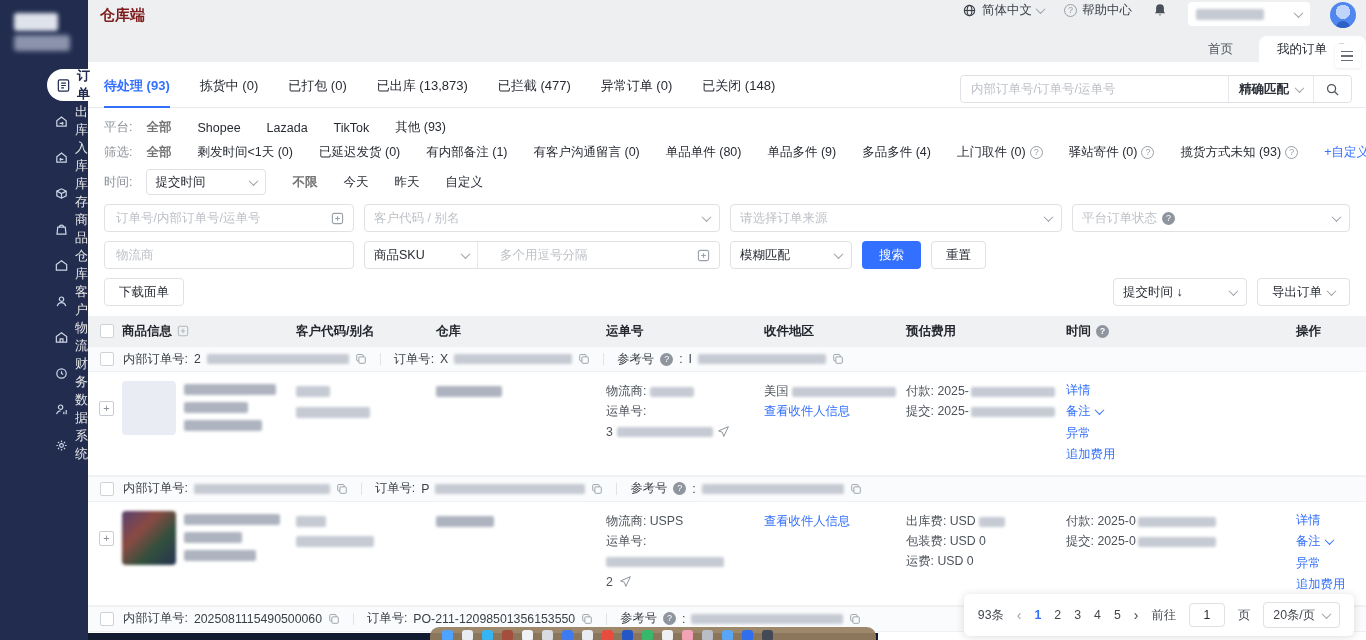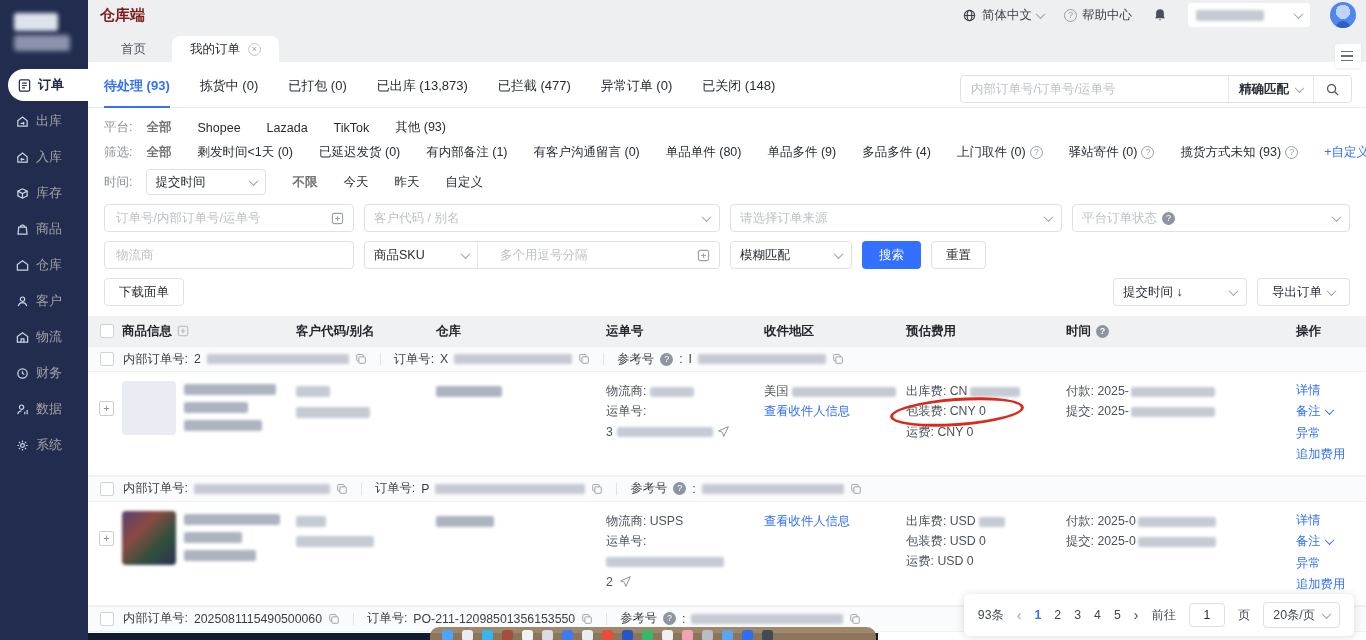--- a/index.html
+++ b/index.html
@@ -9,37 +9,37 @@
     font-family:"Liberation Sans","DejaVu Sans",sans-serif;
     background:#fff; color:#272b33; font-size:12.5px;
   }
   .screen { display:flex; width:1366px; height:640px; }
 
   
   .sidebar { width:88px; background:#212c4f; flex:0 0 88px; display:flex; flex-direction:column; position:relative; z-index:3; }
   .logo { margin:9px 12px 10px 14px; height:46px; display:flex; flex-direction:column; gap:4px; justify-content:center; }
   .logo .lb1 { height:18px; width:44px; background:#dfe3ec; border-radius:3px; filter:blur(2px); }
   .logo .lb2 { height:16px; width:56px; background:#8c94ad; border-radius:3px; filter:blur(2.5px); }
-  .nav { display:flex; flex-direction:column; gap:4px; padding-top:4px; }
-  .nav-item { height:32px; display:flex; align-items:center; gap:6px; padding-left:15px; color:#a3a3a3; font-size:13px; cursor:pointer; }
+  .nav { display:flex; flex-direction:column; gap:4px; padding-top:4px;margin-left:39px; }
+  .nav-item { height:32px; display:flex; align-items:center; gap:6px; padding-left:15px; color:#e5e5e5; font-size:13px; cursor:pointer; }
   .nav-item svg { stroke:#cdd4e6; }
   .nav-item.active { background:#fff; color:#212c4f; font-weight:700; border-radius:17px 0 0 17px; margin-left:8px; padding-left:9px; }
   .nav-item.active svg { stroke:#212c4f; }
 
   
   .main { flex:1; display:flex; flex-direction:column; min-width:0; }
   .topbar { height:30px; background:#edeff1; display:flex; align-items:center; padding:0 10px 0 12px; }
   .page-title { font-size:15px; font-weight:700; color:#7f1d1d; margin:0; }
-  .topbar-right { margin-left:auto; display:flex; align-items:center; gap:20px; font-size:12.5px; color:#3a3f47; }
+  .topbar-right { margin-left:auto; display:flex; align-items:flex-start; gap:20px; font-size:12.5px; color:#3a3f47; }
   .tb-item { display:flex; align-items:center; gap:5px; cursor:pointer; }
   .user-select { width:122px; height:24px; background:#fff; border-radius:4px; display:flex; align-items:center; padding:0 8px; gap:6px; }
   .avatar { width:26px; height:26px; border-radius:50%; background:radial-gradient(circle at 50% 38%, #bfd4fb 0 34%, #4f86ef 35%); position:relative; overflow:hidden; }
   .avatar::after { content:""; position:absolute; left:6px; bottom:-2px; width:14px; height:9px; background:#2d5fc4; border-radius:7px 7px 0 0; }
 
-  .tabsbar { height:32px; background:#edeff1; display:flex; align-items:flex-end; padding-left:7px; }
+  .tabsbar { height:32px; background:#edeff1; display:flex; align-items:flex-end; padding-left:7px;justify-content:flex-end; }
   .wtab { height:26px; display:flex; align-items:center; justify-content:center; gap:8px; font-size:12.5px; color:#51565e; padding:0 26px; cursor:pointer; }
   .wtab.active { background:#fff; border-radius:8px 8px 0 0; color:#1f2329; padding:0 18px; }
   .tab-close { width:13px; height:13px; border-radius:50%; border:1px solid #c3c7cd; color:#9aa0a8; display:flex; align-items:center; justify-content:center; font-size:9px; line-height:1; }
   .hamburger { position:absolute; right:5px; top:44px; width:26px; height:24px; background:#fff; border-radius:4px 0 0 4px; display:flex; flex-direction:column; gap:3px; justify-content:center; padding-left:6px; z-index:6; box-shadow:0 1px 3px rgba(0,0,0,.08); }
   .hamburger i { width:12px; height:1.5px; background:#6a7078; display:block; }
 
   .content { flex:1; background:#fff; position:relative; min-height:0; }
 
   
   .status-row { display:flex; align-items:flex-start; gap:30px; padding:15px 16px 0; height:46px; border-bottom:1px solid #e8eaed; }
@@ -474,26 +474,20 @@
             <span class="blur" style="width:96px;"></span>
             <svg class="ic" width="13" height="13" viewBox="0 0 16 16" fill="none" stroke="#8a9099" stroke-width="1.2">
                 <path d="M14 2 2 7.3l4.6 1.7L8.4 14 14 2z"></path>
               </svg>
           </div>
         </div>
         <div class="cell">
           <div><span>美国</span> <span class="blur" style="width:104px;"></span></div>
           <div class="link">查看收件人信息</div>
         </div>
-        <div class="cell fees-cell">
-          <div><span>出库费:</span> <span>CN</span><span class="blur" style="width:50px;margin-left:2px;"></span></div>
-          <div><span>包装费:</span> <span>CNY 0</span></div>
-          <div><span>运费:</span> <span>CNY 0</span></div>
-          <div class="ellipse"></div>
-        </div>
         <div class="cell">
           <div><span>付款:</span> <span>2025-</span><span class="blur" style="width:84px;margin-left:2px;"></span></div>
           <div><span>提交:</span> <span>2025-</span><span class="blur" style="width:84px;margin-left:2px;"></span></div>
         </div>
         <div class="cell actions-cell">
           <span class="act">详情</span>
           <span class="act">
               <span>备注</span>
               <span class="chev" style="border-color:#3370ff;"></span>
             </span>

